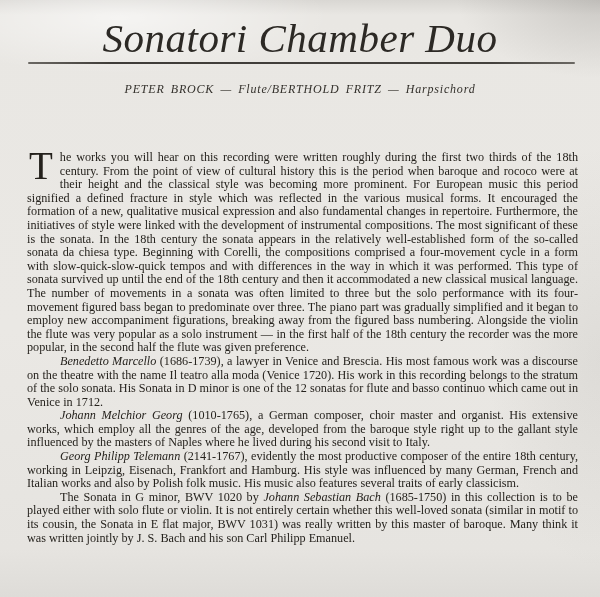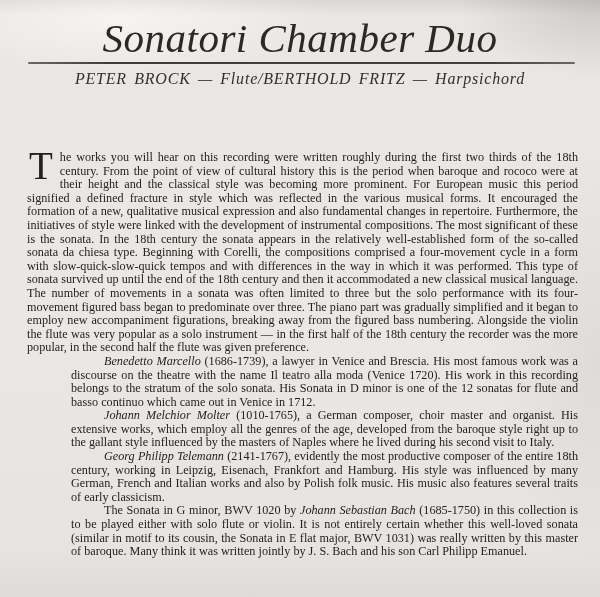--- a/index.html
+++ b/index.html
@@ -42,43 +42,42 @@
   .rule {
     position: absolute;
     top: 62px;
     left: 28px;
     width: 547px;
     height: 2px;
     background: linear-gradient(90deg, #6b6863, #3f3c38 15%, #44413d 85%, #6b6863);
     border-radius: 1px;
   }
   .subtitle {
-    margin-top: 10px;
+    margin-top: 22px;
     font-style: italic;
-    font-size: 16px;
+    font-size: 12px;
     letter-spacing: 0.8px;
     word-spacing: 2.5px;
     color: #33302b;
   }
   .notes {
     position: absolute;
     top: 151px;
     left: 27px;
     width: 551px;
     font-size: 12.2px;
     line-height: 13.6px;
     text-align: justify;
     color: #26231e;
   }
   .notes p {
     margin: 0;
   }
   .notes p.indent {
     text-indent: 33px;
-    margin-left: 44px;
   }
   .dropcap {
     float: left;
     font-size: 39px;
     line-height: 27px;
     padding: 1px 7px 0 2px;
     color: #24211c;
   }
   .it {
     font-style: italic;
@@ -99,21 +98,21 @@
 
     <p>
       <span class="dropcap">T</span><span>he works you will hear on this recording were written roughly during the first two thirds of the 18th century. From the point of view of cultural history this is the period when baroque and rococo were at their height and the classical style was becoming more prominent. For European music this period signified a defined fracture in style which was reflected in the various musical forms. It encouraged the formation of a new, qualitative musical expression and also fundamental changes in repertoire. Furthermore, the initiatives of style were linked with the development of instrumental compositions. The most significant of these is the sonata. In the 18th century the sonata appears in the relatively well-established form of the so-called sonata da chiesa type. Beginning with Corelli, the compositions comprised a four-movement cycle in a form with slow-quick-slow-quick tempos and with differences in the way in which it was performed. This type of sonata survived up until the end of the 18th century and then it accommodated a new classical musical language. The number of movements in a sonata was often limited to three but the solo performance with its four-movement figured bass began to predominate over three. The piano part was gradually simplified and it began to employ new accompaniment figurations, breaking away from the figured bass numbering. Alongside the violin the flute was very popular as a solo instrument — in the first half of the 18th century the recorder was the more popular, in the second half the flute was given preference.</span>
     </p>
 
     <p class="indent">
       <span class="it">Benedetto Marcello</span><span> (1686-1739), a lawyer in Venice and Brescia. His most famous work was a discourse on the theatre with the name Il teatro alla moda (Venice 1720). His work in this recording belongs to the stratum of the solo sonata. His Sonata in D minor is one of the 12 sonatas for flute and basso continuo which came out in Venice in 1712.</span>
     </p>
 
     <p class="indent">
-      <span class="it">Johann Melchior Molter</span><span> (1010-1765), a German composer, choir master and organist. His extensive works, which employ all the genres of the age, developed from the baroque style right up to the gallant style influenced by the masters of Naples where he lived during his second visit to Italy.</span>
+      <span class="it">Johann Melchior Georg</span><span> (1010-1765), a German composer, choir master and organist. His extensive works, which employ all the genres of the age, developed from the baroque style right up to the gallant style influenced by the masters of Naples where he lived during his second visit to Italy.</span>
     </p>
 
     <p class="indent">
       <span class="it">Georg Philipp Telemann</span><span> (2141-1767), evidently the most productive composer of the entire 18th century, working in Leipzig, Eisenach, Frankfort and Hamburg. His style was influenced by many German, French and Italian works and also by Polish folk music. His music also features several traits of early classicism.</span>
     </p>
 
     <p class="indent">
       <span>The Sonata in G minor, BWV 1020 by </span><span class="it">Johann Sebastian Bach</span><span> (1685-1750) in this collection is to be played either with solo flute or violin. It is not entirely certain whether this well-loved sonata (similar in motif to its cousin, the Sonata in E flat major, BWV 1031) was really written by this master of baroque. Many think it was written jointly by J. S. Bach and his son Carl Philipp Emanuel.</span>
     </p>
 

